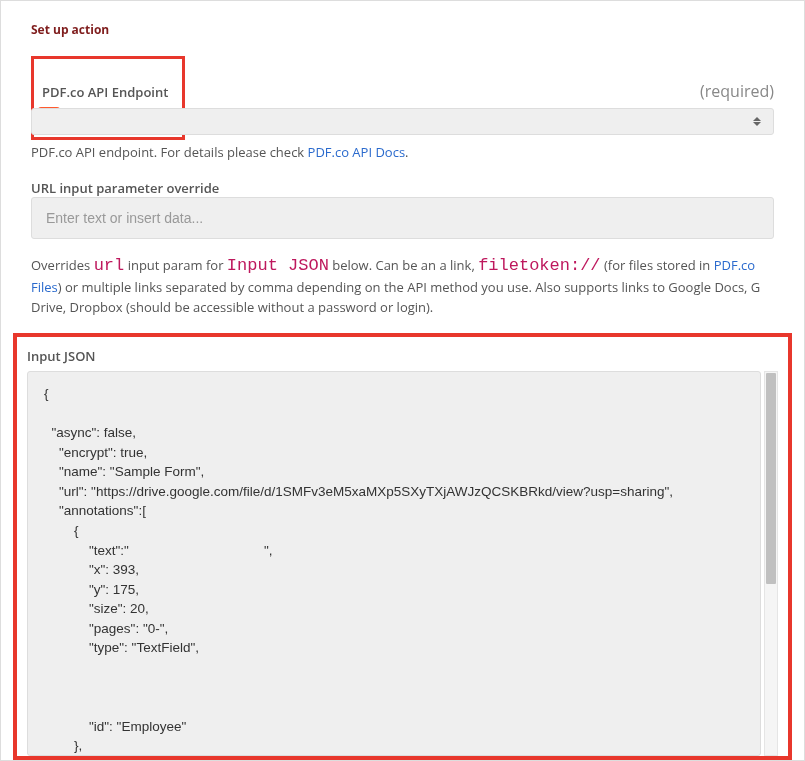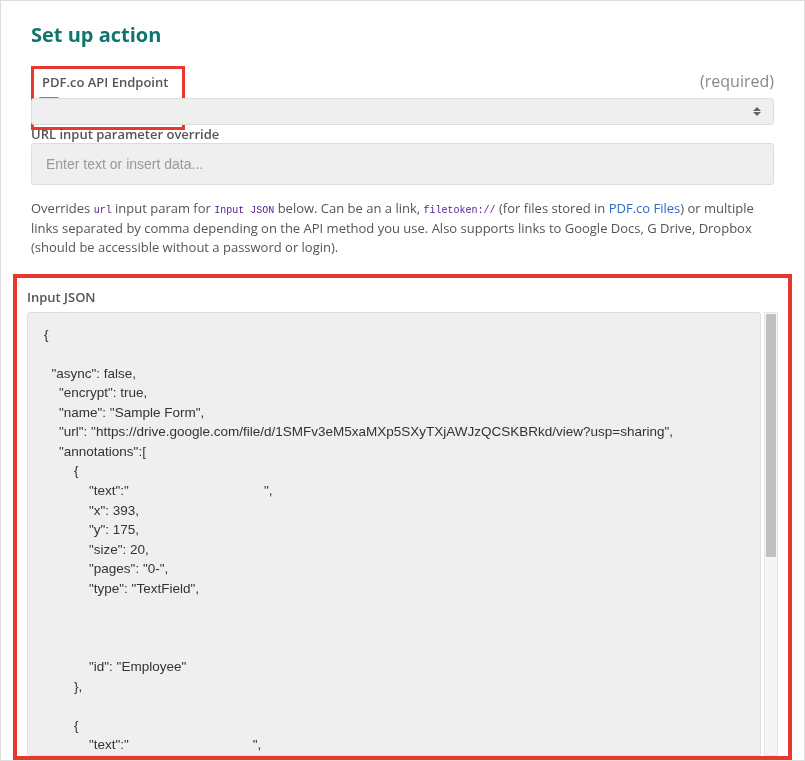--- a/index.html
+++ b/index.html
@@ -16,44 +16,44 @@
       overflow: hidden;
     }
     .container {
       border: 1px solid #ddd;
       height: 761px;
       padding: 20px 30px 0 30px;
       display: flex;
       flex-direction: column;
     }
     .section-title {
-      font-size: 20px;
+      font-size: 12px;
       font-weight: 700;
-      color: #0f766e;
+      color: #7f1d1d;
       margin-bottom: 18px;
     }
     .field-label {
       font-size: 13px;
       font-weight: 600;
       color: #555;
     }
     .required-label {
       font-size: 16px;
       color: #888;
       float: right;
       font-weight: 400;
     }
     .highlight-box {
       border: 3px solid #e8372c;
       padding: 4px 10px 4px 4px;
       display: inline-block;
       margin-bottom: 4px;
     }
     .highlight-box .field-label {
-      margin: 0 4px 6px 4px;
+      margin: 20px 4px 6px 4px;
       text-align: right;
     }
     .endpoint-row {
       display: flex;
       align-items: center;
       gap: 10px;
       margin-bottom: 4px;
     }
     .endpoint-select {
       background: #efefef;
@@ -108,22 +108,22 @@
       margin-bottom: 16px;
       margin-top: 8px;
       line-height: 1.5;
     }
     .help-text a {
       color: #2a6acd;
       text-decoration: none;
     }
     .help-text code {
       font-family: 'Courier New', monospace;
-      font-size: 10px;
-      color: #4c1d95;
+      font-size: 17px;
+      color: #be185d;
     }
     .text-input {
       width: 100%;
       background: #efefef;
       border: 1px solid #ddd;
       border-radius: 3px;
       padding: 12px 14px;
       font-size: 14px;
       color: #737373;
       margin-bottom: 6px;
@@ -205,20 +205,23 @@
   <div style="margin-top:-36px;">
     <div class="endpoint-select">
       <div style="width:155px;"></div>
       <div class="updown-icon">
         <span class="up"></span>
         <span class="down"></span>
       </div>
     </div>
   </div>
 
+  <div class="help-text">
+    <span>PDF.co API endpoint. For details please check </span><a href="#">PDF.co API Docs</a><span>.</span>
+  </div>
 
   <div class="field-label">URL input parameter override</div>
   <input class="text-input" type="text" placeholder="Enter text or insert data..." style="">
 
   <div class="help-text">
     <span>Overrides </span><code>url</code><span> input param for </span><code>Input JSON</code><span> below. Can be an a link, </span><code>filetoken://</code><span> (for files stored in </span><a href="#">PDF.co Files</a><span>) or multiple links separated by comma depending on the API method you use. Also supports links to Google Docs, G Drive, Dropbox (should be accessible without a password or login).</span>
   </div>
 
   <div class="highlight-json">
     <div class="field-label">Input JSON</div>

